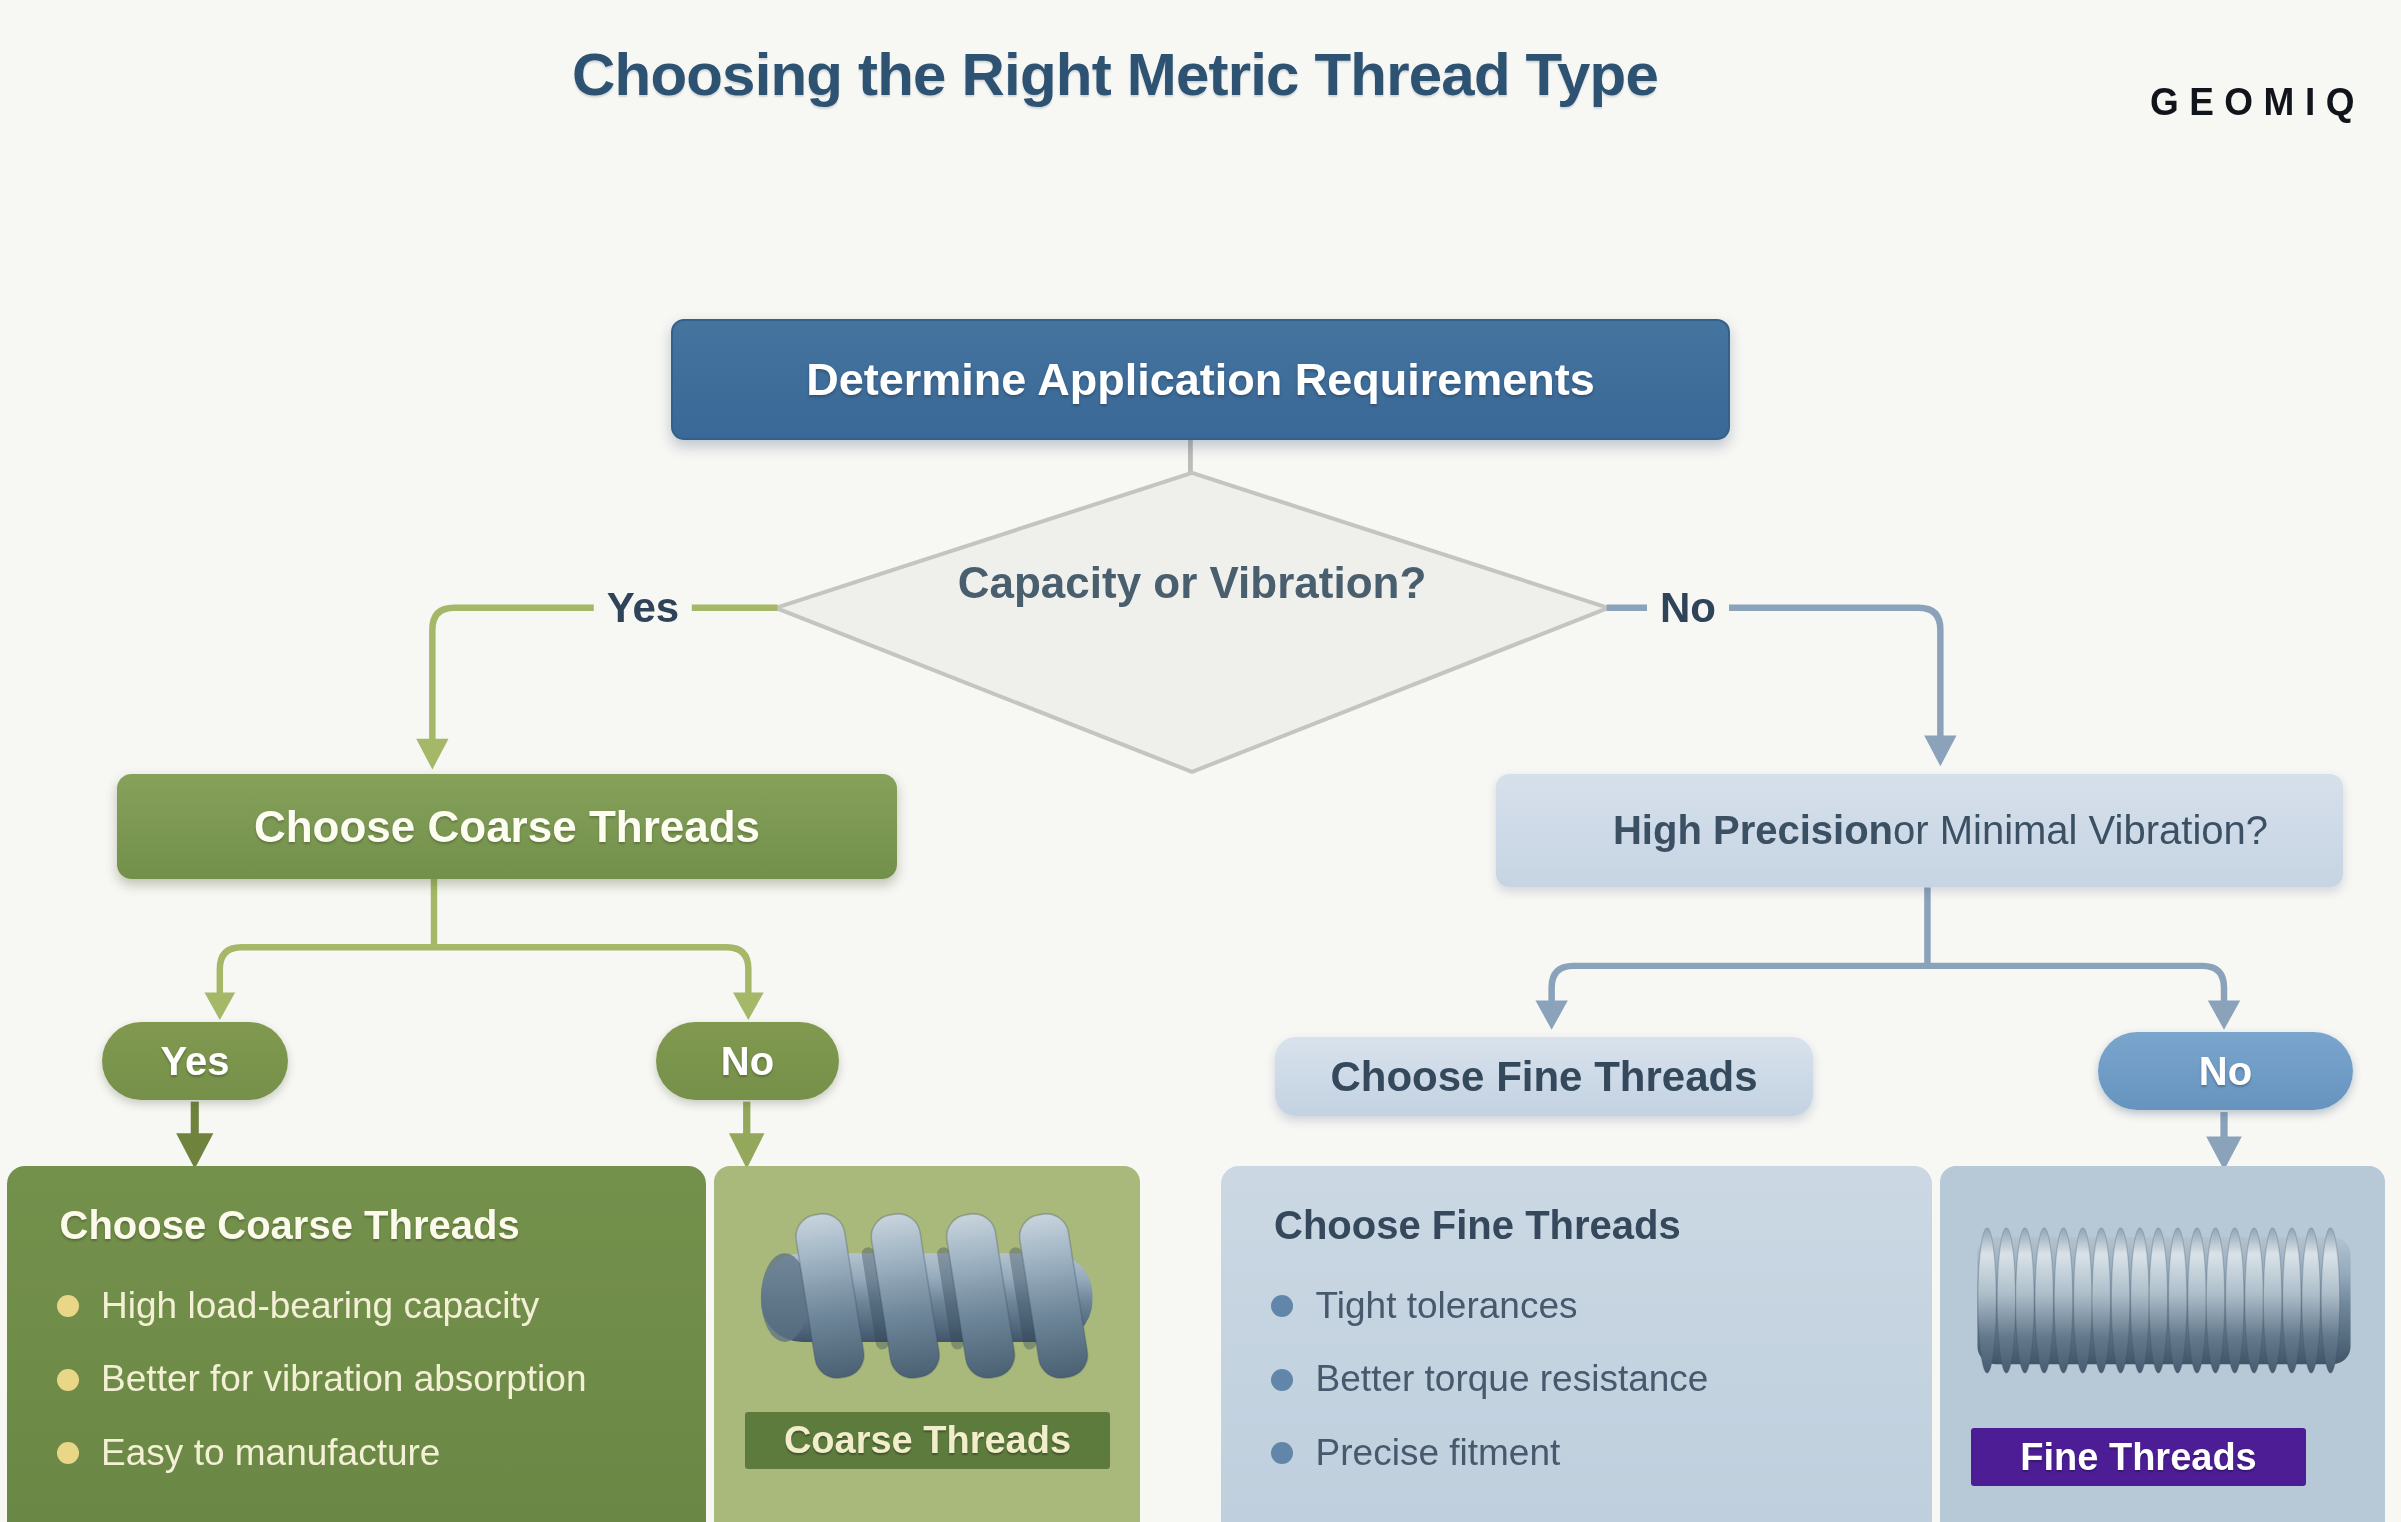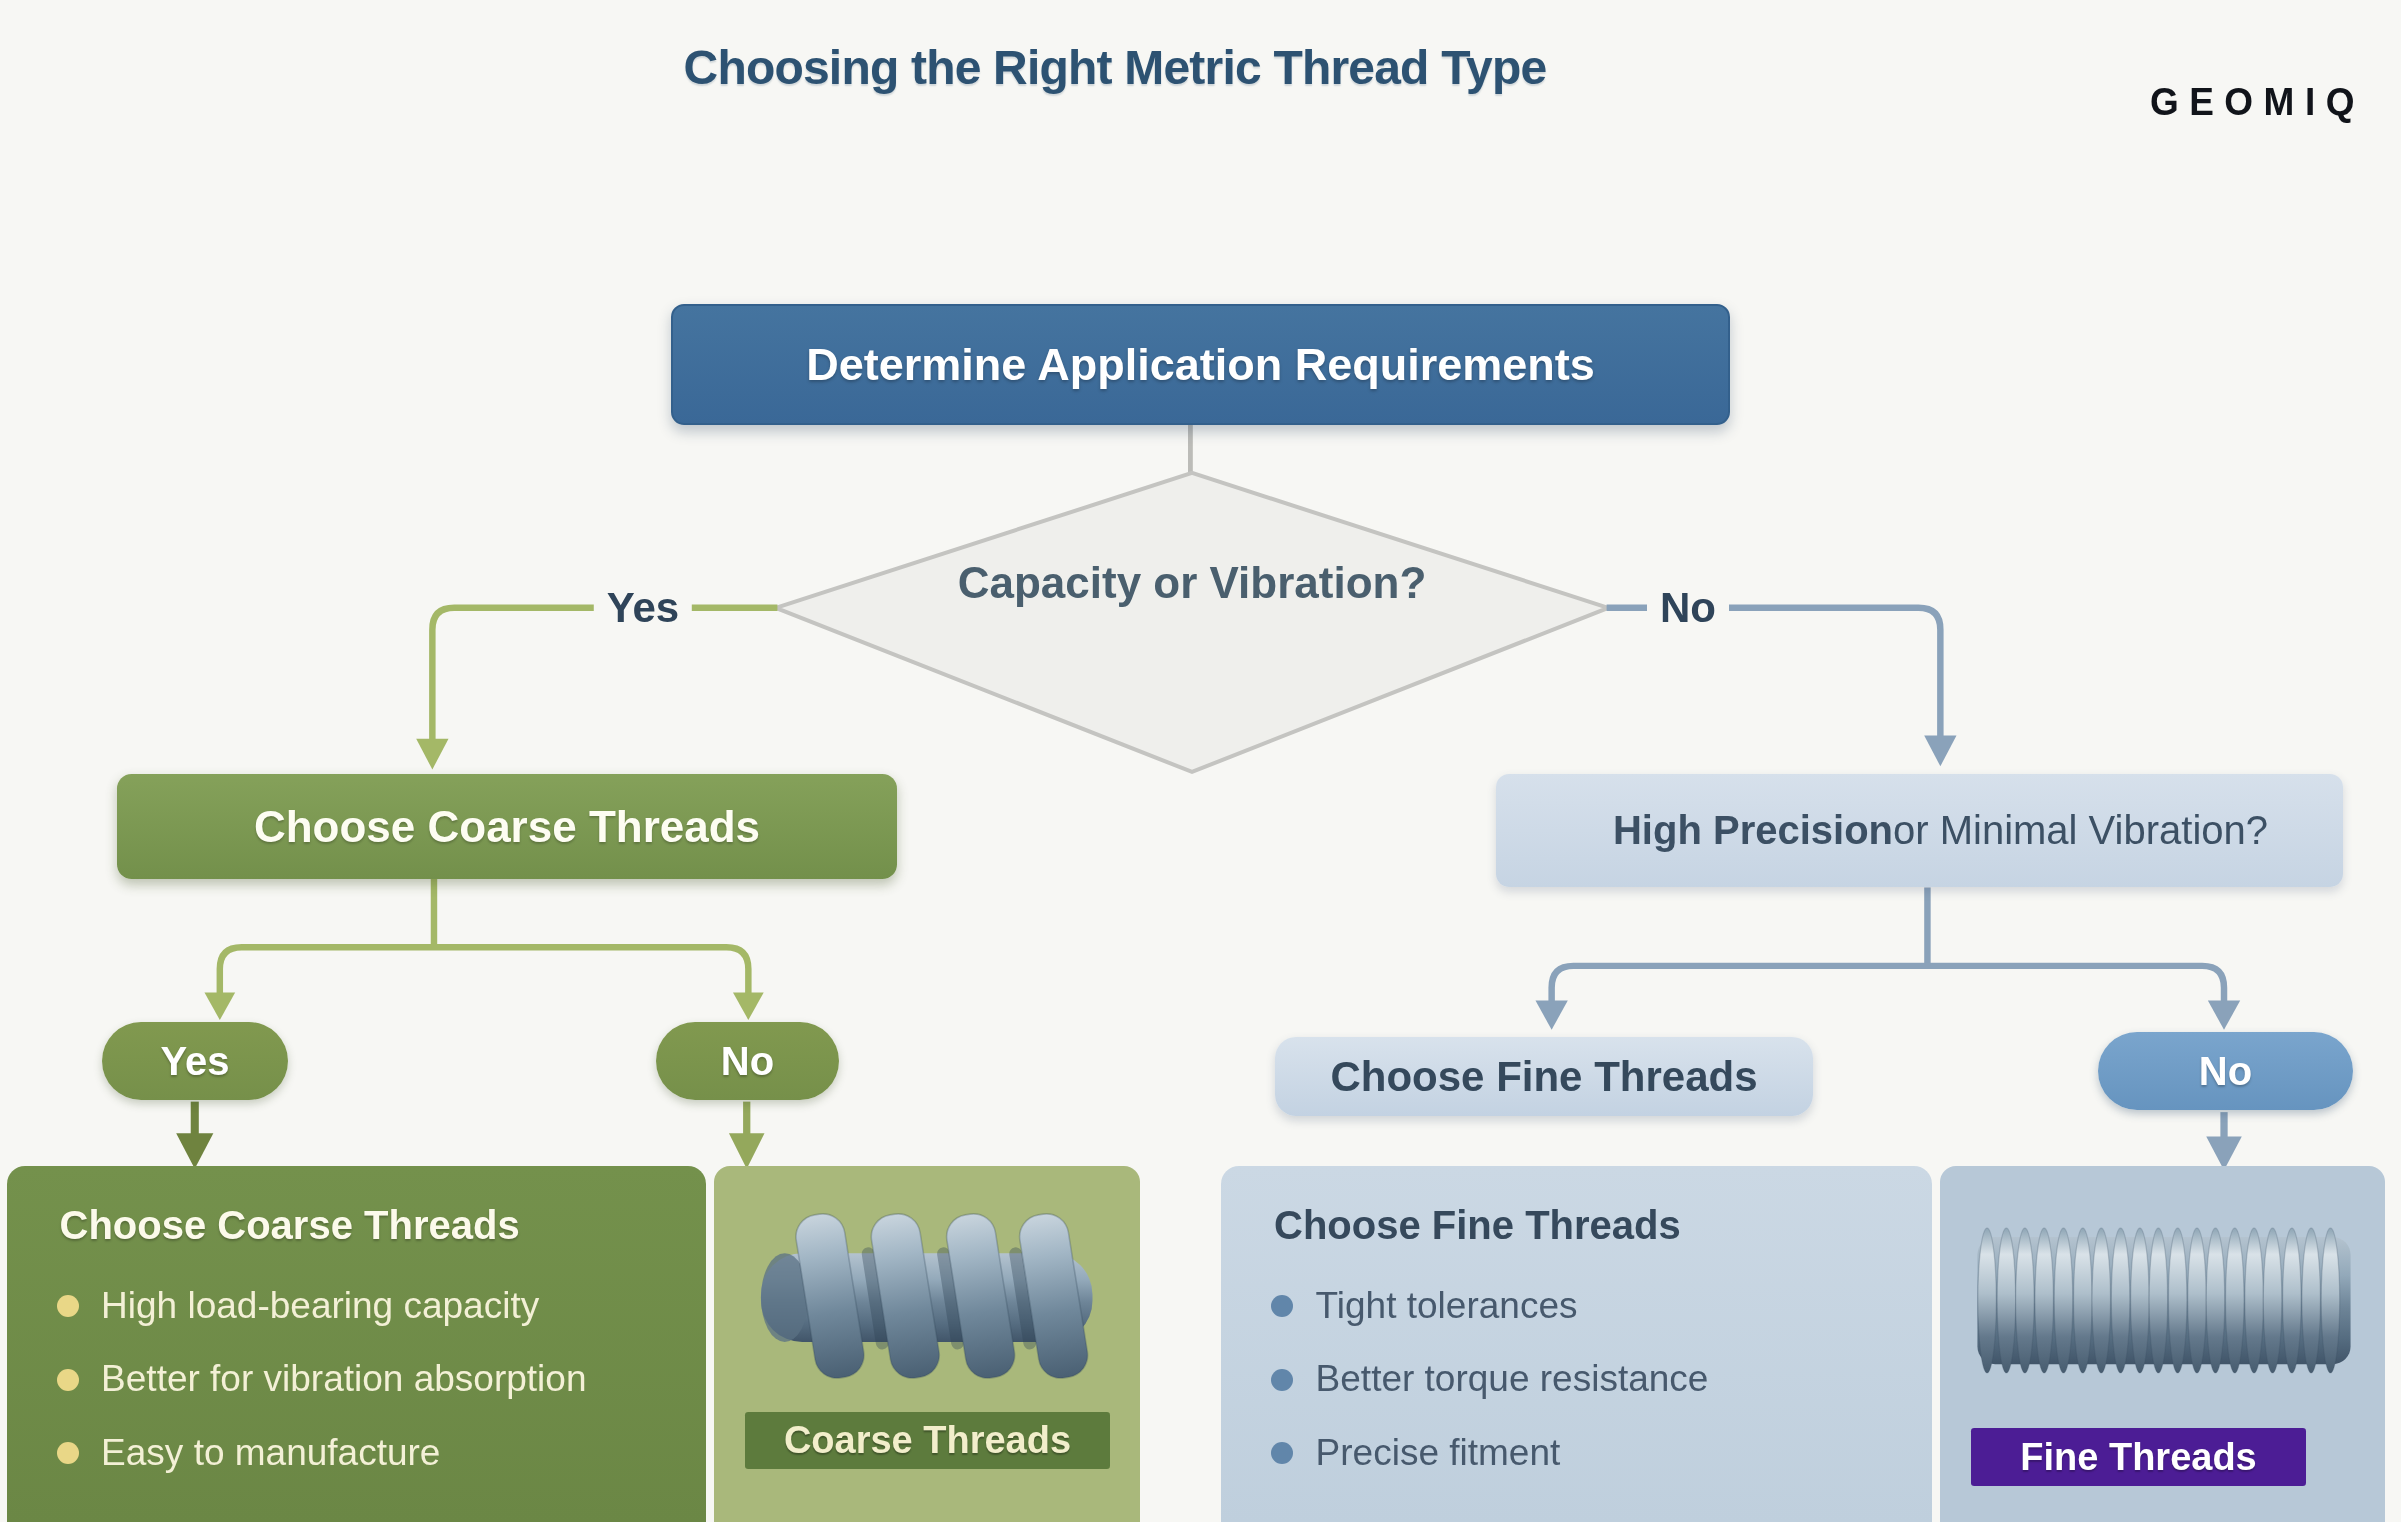--- a/index.html
+++ b/index.html
@@ -5,31 +5,31 @@
   html,body{margin:0;padding:0;background:#e8e8e6;}
   #canvas{
     position:relative;width:2401px;height:1522px;overflow:hidden;
     background:#f7f7f4;
     font-family:"Liberation Sans",sans-serif;
   }
   .abs{position:absolute;}
   
   .title{
     left:242px;top:40px;width:1746px;text-align:center;
-    font-size:48px;font-weight:bold;color:#2d5272;letter-spacing:-0.8px;
+    font-size:60px;font-weight:bold;color:#2d5272;letter-spacing:-0.8px;
     text-shadow:0 2.4px 1.6px rgba(40,70,100,.18);
   }
   .logo{
     left:2098px;top:81px;width:267px;text-align:right;
     font-size:37px;font-weight:bold;color:#11141a;letter-spacing:10.5px;
     transform:scaleY(1.05);
   }
   
   .start-box{
-    left:671px;top:304px;width:1055px;height:117px;
+    left:671px;top:319px;width:1055px;height:117px;
     background:linear-gradient(#45749f,#3a6897);
     border:2.4px solid #33608c;border-radius:13px;
     box-shadow:0 6.5px 13px rgba(30,60,90,.25);
     display:flex;align-items:center;justify-content:center;
     color:#ffffff;font-size:45px;font-weight:bold;
     text-shadow:0 2.4px 3.2px rgba(0,0,0,.25);
   }
   .decision-text{
     left:909px;top:551px;width:566px;text-align:center;
     font-size:44px;font-weight:bold;color:#4a5f6e;line-height:1.45;

